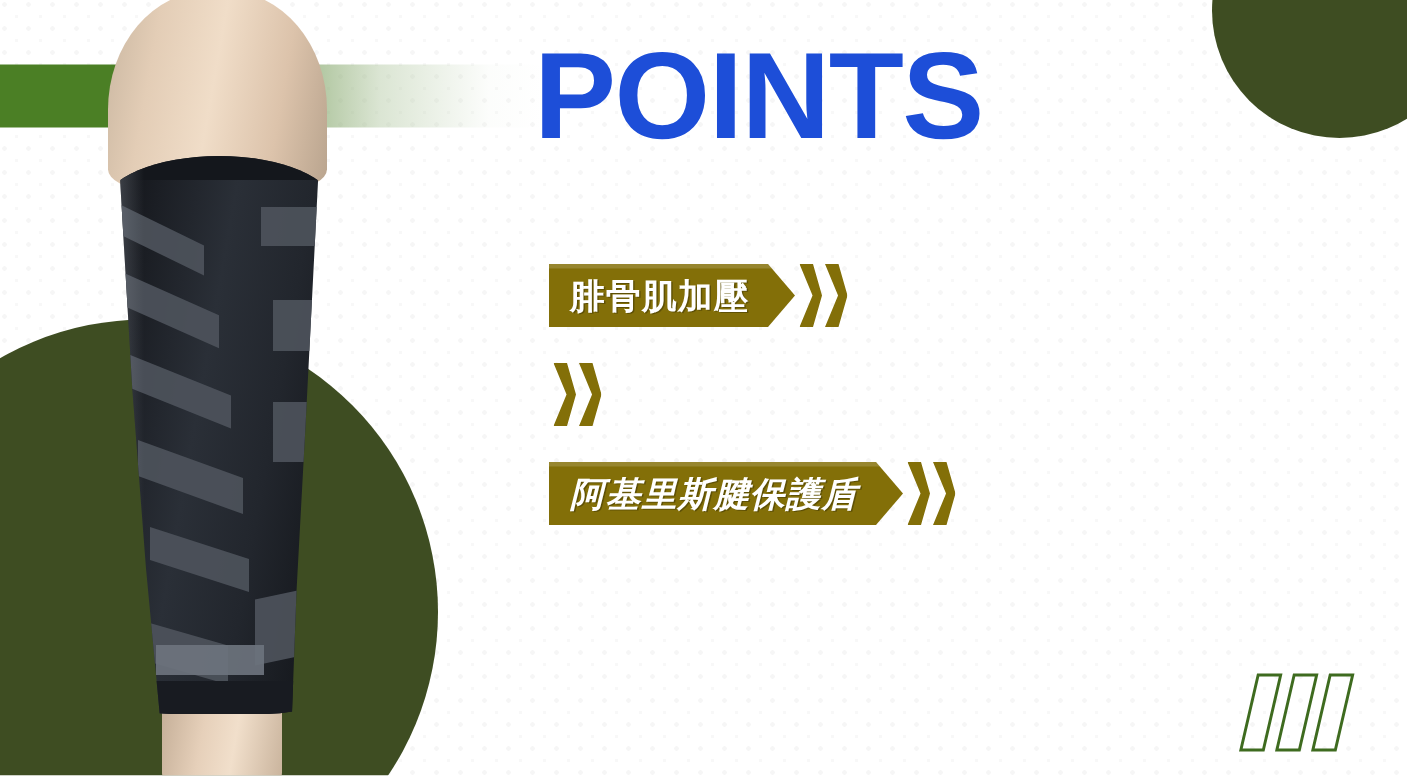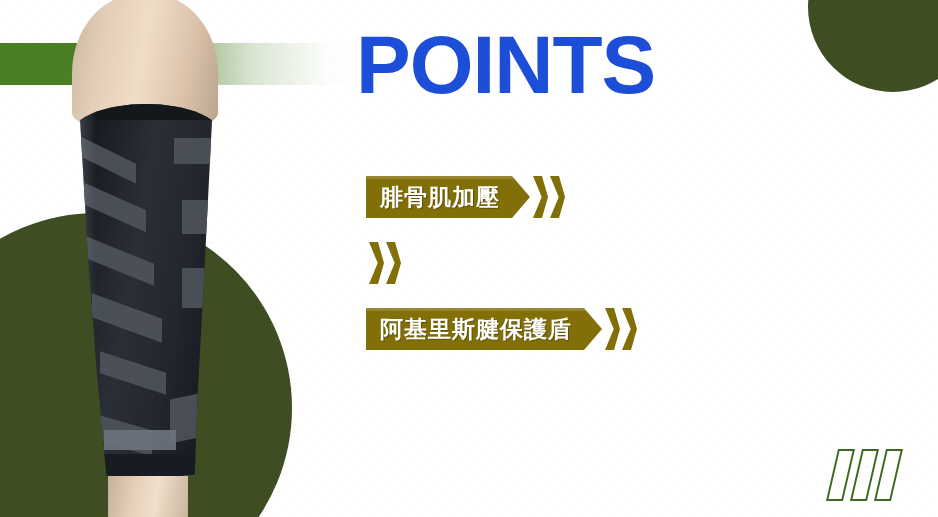--- a/index.html
+++ b/index.html
@@ -128,21 +128,21 @@
     white-space:nowrap;
   }
 
   
   .features {
     position:absolute;
     left:366px; top:176px;
     width:330px;
   }
   .feature { position:relative; margin-bottom:24px; }
-  .feature:last-child { margin-bottom:16px; }
+  .feature:last-child { margin-bottom:16px;font-style:italic; }
 
   .banner-row {
     position:relative;
     height:42px;
     display:flex;
     align-items:center;
   }
   .banner {
     position:relative;
     height:42px;

